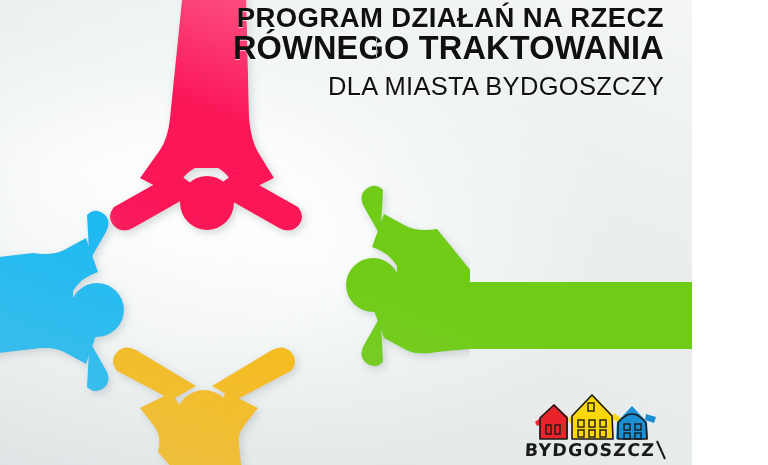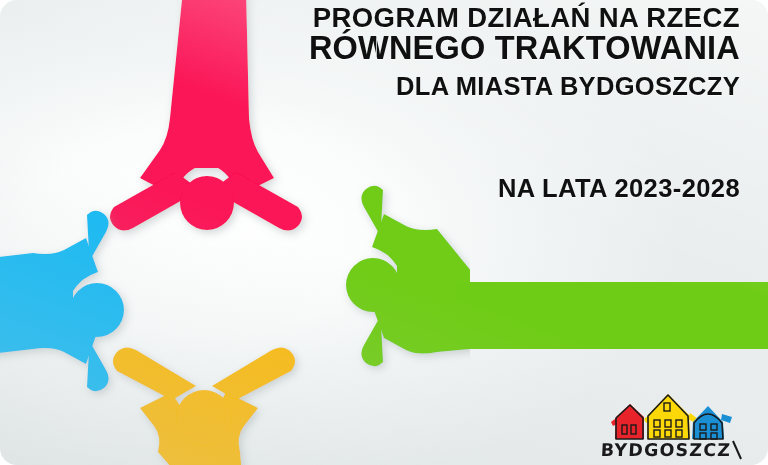--- a/index.html
+++ b/index.html
@@ -3,28 +3,27 @@
 <meta charset="utf-8">
 <title>Program Dzialan na rzecz Rownego Traktowania</title>
 <style>
   html, body {
     margin: 0;
     padding: 0;
     background: #ffffff;
   }
   #poster {
     position: relative;
-    width: 768px;
+    width: 692px;
     height: 465px;
     overflow: hidden;
     font-family: "Liberation Sans", "DejaVu Sans", sans-serif;
     background:
       radial-gradient(ellipse 62% 58% at 27% 50%, #ffffff 0%, #fbfcfc 38%, #f2f5f5 66%, #e9eded 100%),
       linear-gradient(122deg, #eceff0 0%, #f4f7f7 26%, #e9eeef 52%, #dfe5e6 78%, #e6ebec 100%);
-    border-radius: 17px;
   }
   
   #poster .sheen {
     position: absolute;
     inset: 0;
     background:
       linear-gradient(200deg, rgba(255,255,255,0.55) 0%, rgba(255,255,255,0) 40%),
       linear-gradient(20deg, rgba(196,206,208,0.30) 0%, rgba(255,255,255,0) 45%);
     pointer-events: none;
   }
@@ -57,21 +56,21 @@
   }
   .hl-2 {
     font-size: 32.5px;
     font-weight: bold;
     letter-spacing: 0.2px;
     white-space: nowrap;
     margin-top: 0;
   }
   .hl-3 {
     font-size: 25.5px;
-    font-weight: bold;
+    font-weight: normal;
     letter-spacing: 0.3px;
     white-space: nowrap;
     margin-top: 8px;
   }
   .years {
     position: absolute;
     right: 28px;
     top: 174px;
     text-align: right;
     color: #101010;
@@ -168,21 +167,20 @@
   <div class="sheen"></div>
 
   <div class="headline">
     <div class="hl-1">PROGRAM DZIAŁAŃ NA RZECZ</div>
     <div class="hl-2">RÓWNEGO TRAKTOWANIA</div>
     <div class="hl-3">DLA MIASTA BYDGOSZCZY</div>
   </div>
 
   <div class="tick-rule"></div>
 
-  <div class="years">NA LATA 2023-2028</div>
 
   <div class="city-logo">
     <svg width="156" height="72" viewBox="0 0 156 72" xmlns="http://www.w3.org/2000/svg">
 
       <g>
         <path d="M54,26 L74,5 L95,26 L96,50 L53,50 Z" fill="#FDD808"></path>
         <path d="M50,30 L58,24 L60,30 L52,34 Z" fill="#FDD808"></path>
         <path d="M96,24 L104,30 L103,35 L94,30 Z" fill="#FDD808"></path>
         <path d="M54,27 L74,6 L94,27 L95,50 L54,50 Z" fill="none" stroke="#1a1a1a" stroke-width="1.6" stroke-linejoin="round"></path>
 

